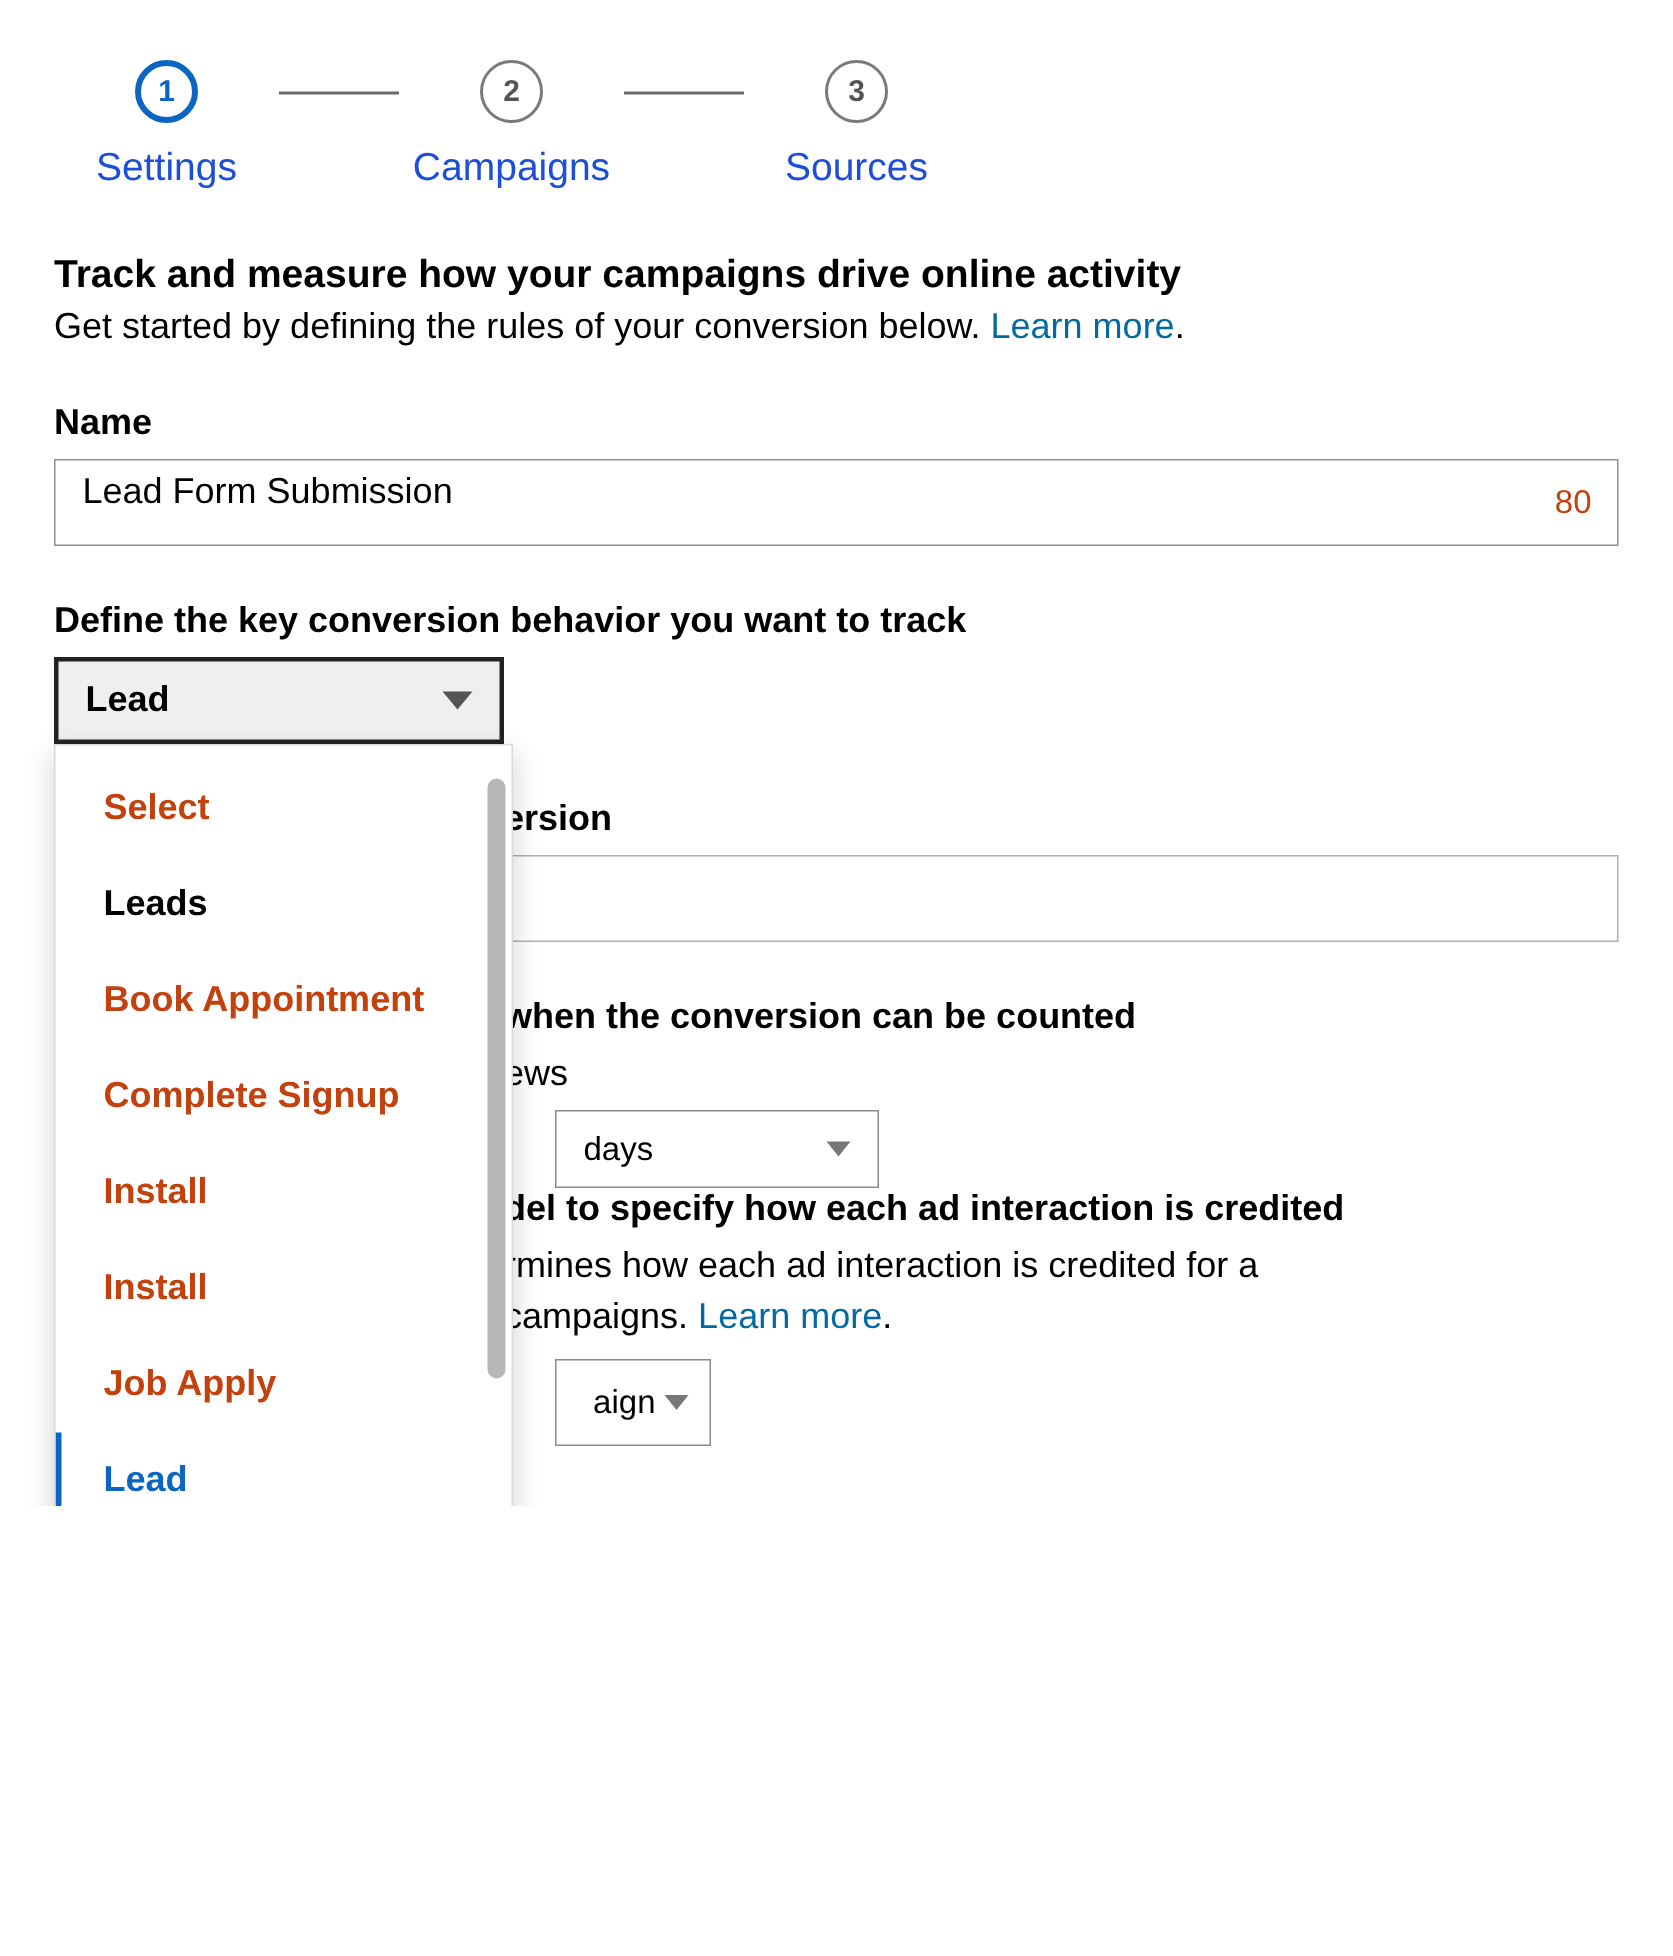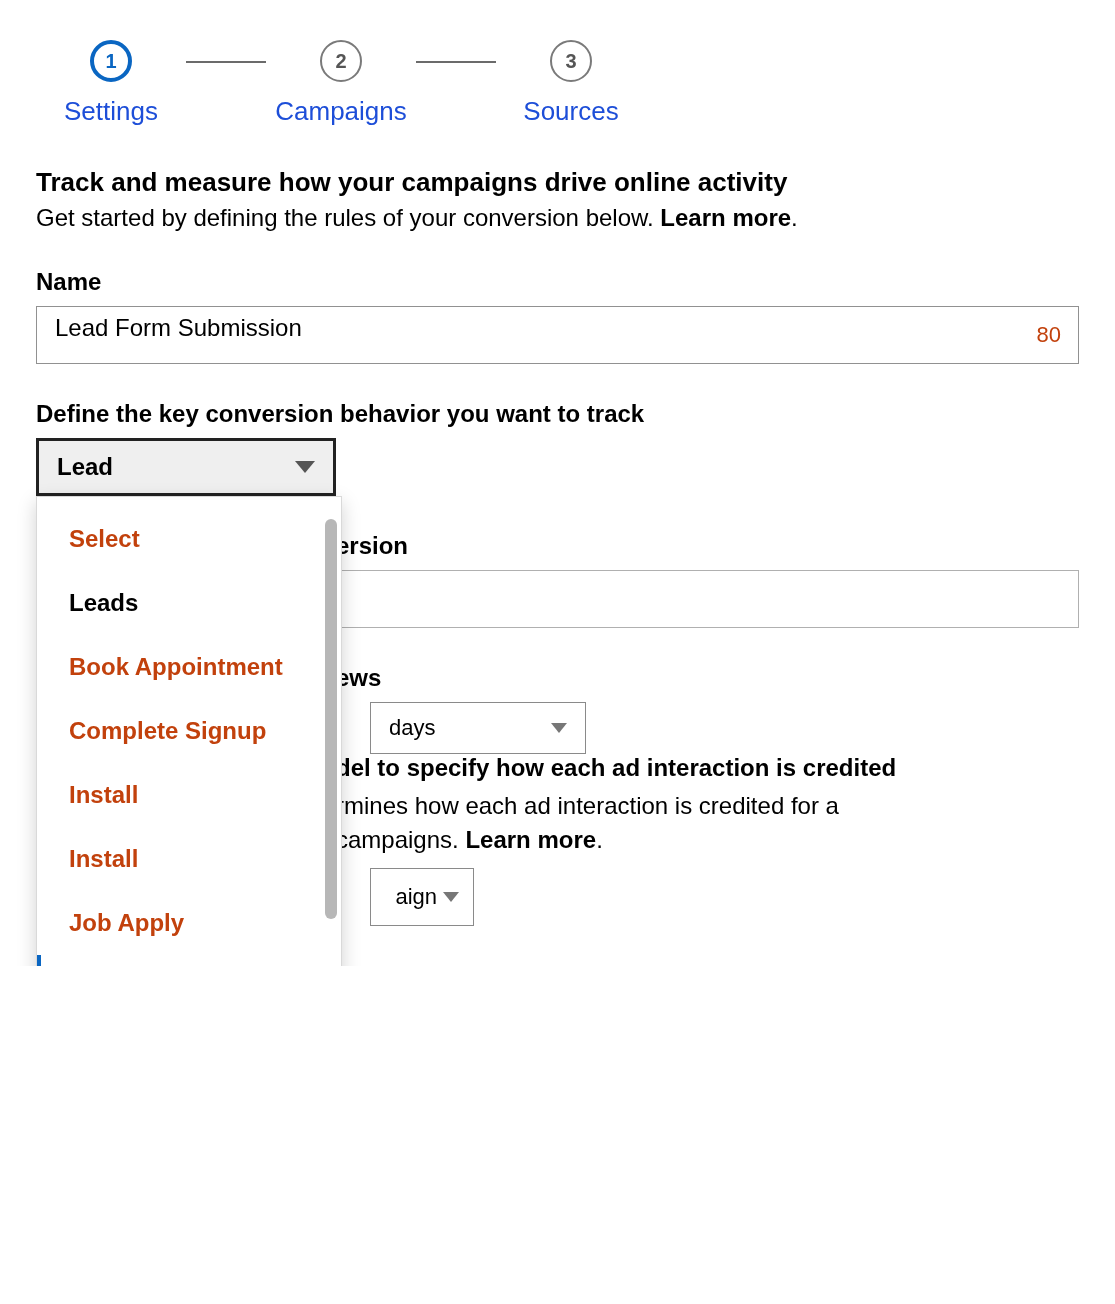--- a/index.html
+++ b/index.html
@@ -63,22 +63,22 @@
     font-weight: 700;
     margin: 0 0 6px 0;
   }
   .section-sub {
     font-size: 24px;
     font-weight: 400;
     margin: 0 0 36px 0;
     color: #000;
   }
   a.link {
-    color: #000000;
-    font-weight: 700;
+    color: #0369a1;
+    font-weight: 400;
     text-decoration: none;
   }
 
   .field-label {
     font-size: 24px;
     font-weight: 700;
     margin-bottom: 10px;
   }
 
   .input-wrap {
@@ -272,21 +272,22 @@
         <div class="dd-item">Outbound Click</div>
         <div class="dd-item">Request Quote</div>
       </div>
       <div class="scrollbar-fake"></div>
     </div>
 
     <div class="behind-block">
       <div class="field-label" style="padding-left:300px;">ersion</div>
       <input type="text" class="value-input" style="">
 
-      <div class="field-label" style="padding-left:300px; font-weight:700;">ews</div>
+      <div class="field-label" style="padding-left:300px;">when the conversion can be counted</div>
+      <div class="field-label" style="padding-left:300px; font-weight:400;">ews</div>
       <div class="days-select">
         <span>days</span>
         <span class="caret-small"></span>
       </div>
 
       <div class="field-label" style="padding-left:300px;">del to specify how each ad interaction is credited</div>
       <p class="body-text" style="padding-left:300px;">rmines how each ad interaction is credited for a</p>
       <p class="body-text" style="padding-left:300px;">
         <span> campaigns. </span><a href="#" class="link">Learn more</a><span>.</span>
       </p>

